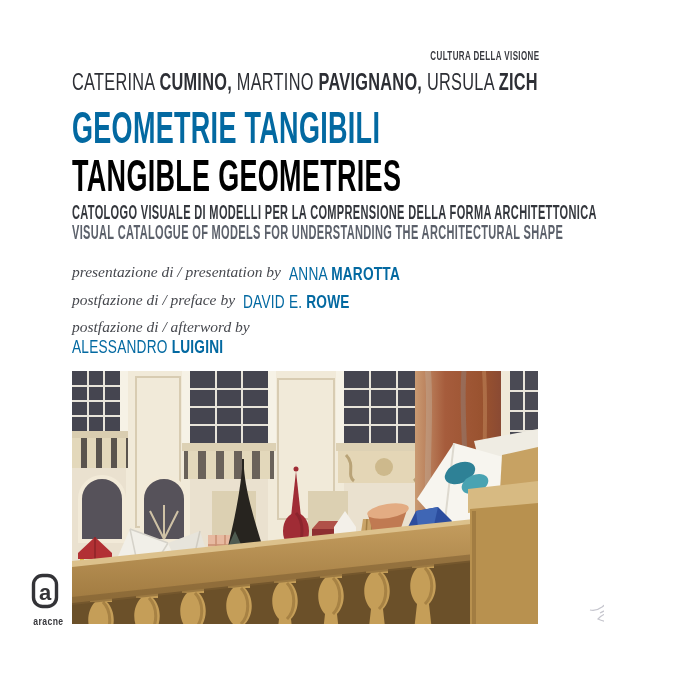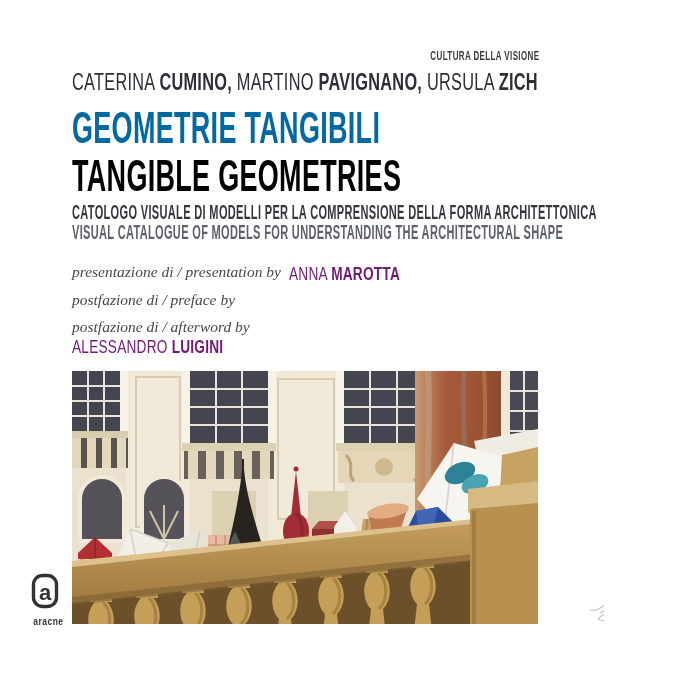--- a/index.html
+++ b/index.html
@@ -33,21 +33,21 @@
   
   .sub{position:absolute;left:72px;font-weight:bold;font-size:19.5px;line-height:1;}
   .sub .cx{transform:scaleX(.565);letter-spacing:.6px;}
   .sub1{top:203px;color:#34373d;}
   .sub2{top:223px;color:#5c616b;}
 
   
   .credit{position:absolute;left:72px;display:flex;align-items:flex-start;}
   .credit-label{font-family:"Liberation Serif",serif;font-style:italic;font-size:15.5px;
                 color:#46484e;margin-right:8px;white-space:pre;}
-  .credit-name{font-size:19px;color:#701a75;white-space:pre;}
+  .credit-name{font-size:19px;color:#0369a1;white-space:pre;}
   .credit-name .cx{transform:scaleX(.72);letter-spacing:.3px;}
   .n-last{font-weight:bold;}
   .credit1{top:263px;} .credit2{top:291px;} .credit3{top:318px;flex-direction:column;}
 
   
   .photo{position:absolute;left:72px;top:371px;width:466px;height:253px;overflow:hidden;}
   .photo svg{display:block;}
 
   
   .aracne{position:absolute;left:30px;top:573px;width:30px;text-align:center;}
@@ -78,20 +78,21 @@
 
   <div class="sub sub1"><span class="cx">CATOLOGO VISUALE DI MODELLI PER LA COMPRENSIONE DELLA FORMA ARCHITETTONICA</span></div>
   <div class="sub sub2"><span class="cx">VISUAL CATALOGUE OF MODELS FOR UNDERSTANDING THE ARCHITECTURAL SHAPE</span></div>
 
   <div class="credit credit1">
     <span class="credit-label">presentazione di / presentation by</span>
     <span class="credit-name"><span class="cx"><span class="n-first">ANNA </span><span class="n-last">MAROTTA</span></span></span>
   </div>
   <div class="credit credit2">
     <span class="credit-label">postfazione di / preface by</span>
+    <span class="credit-name"><span class="cx"><span class="n-first">DAVID E. </span><span class="n-last">ROWE</span></span></span>
   </div>
   <div class="credit credit3">
     <span class="credit-label">postfazione di / afterword by</span>
     <span class="credit-name"><span class="cx"><span class="n-first">ALESSANDRO </span><span class="n-last">LUIGINI</span></span></span>
   </div>
 
   <div class="photo">
     <svg width="466" height="253" viewBox="0 0 466 253">
       <defs>
         <linearGradient id="colGrad" x1="0" y1="0" x2="1" y2="0">

